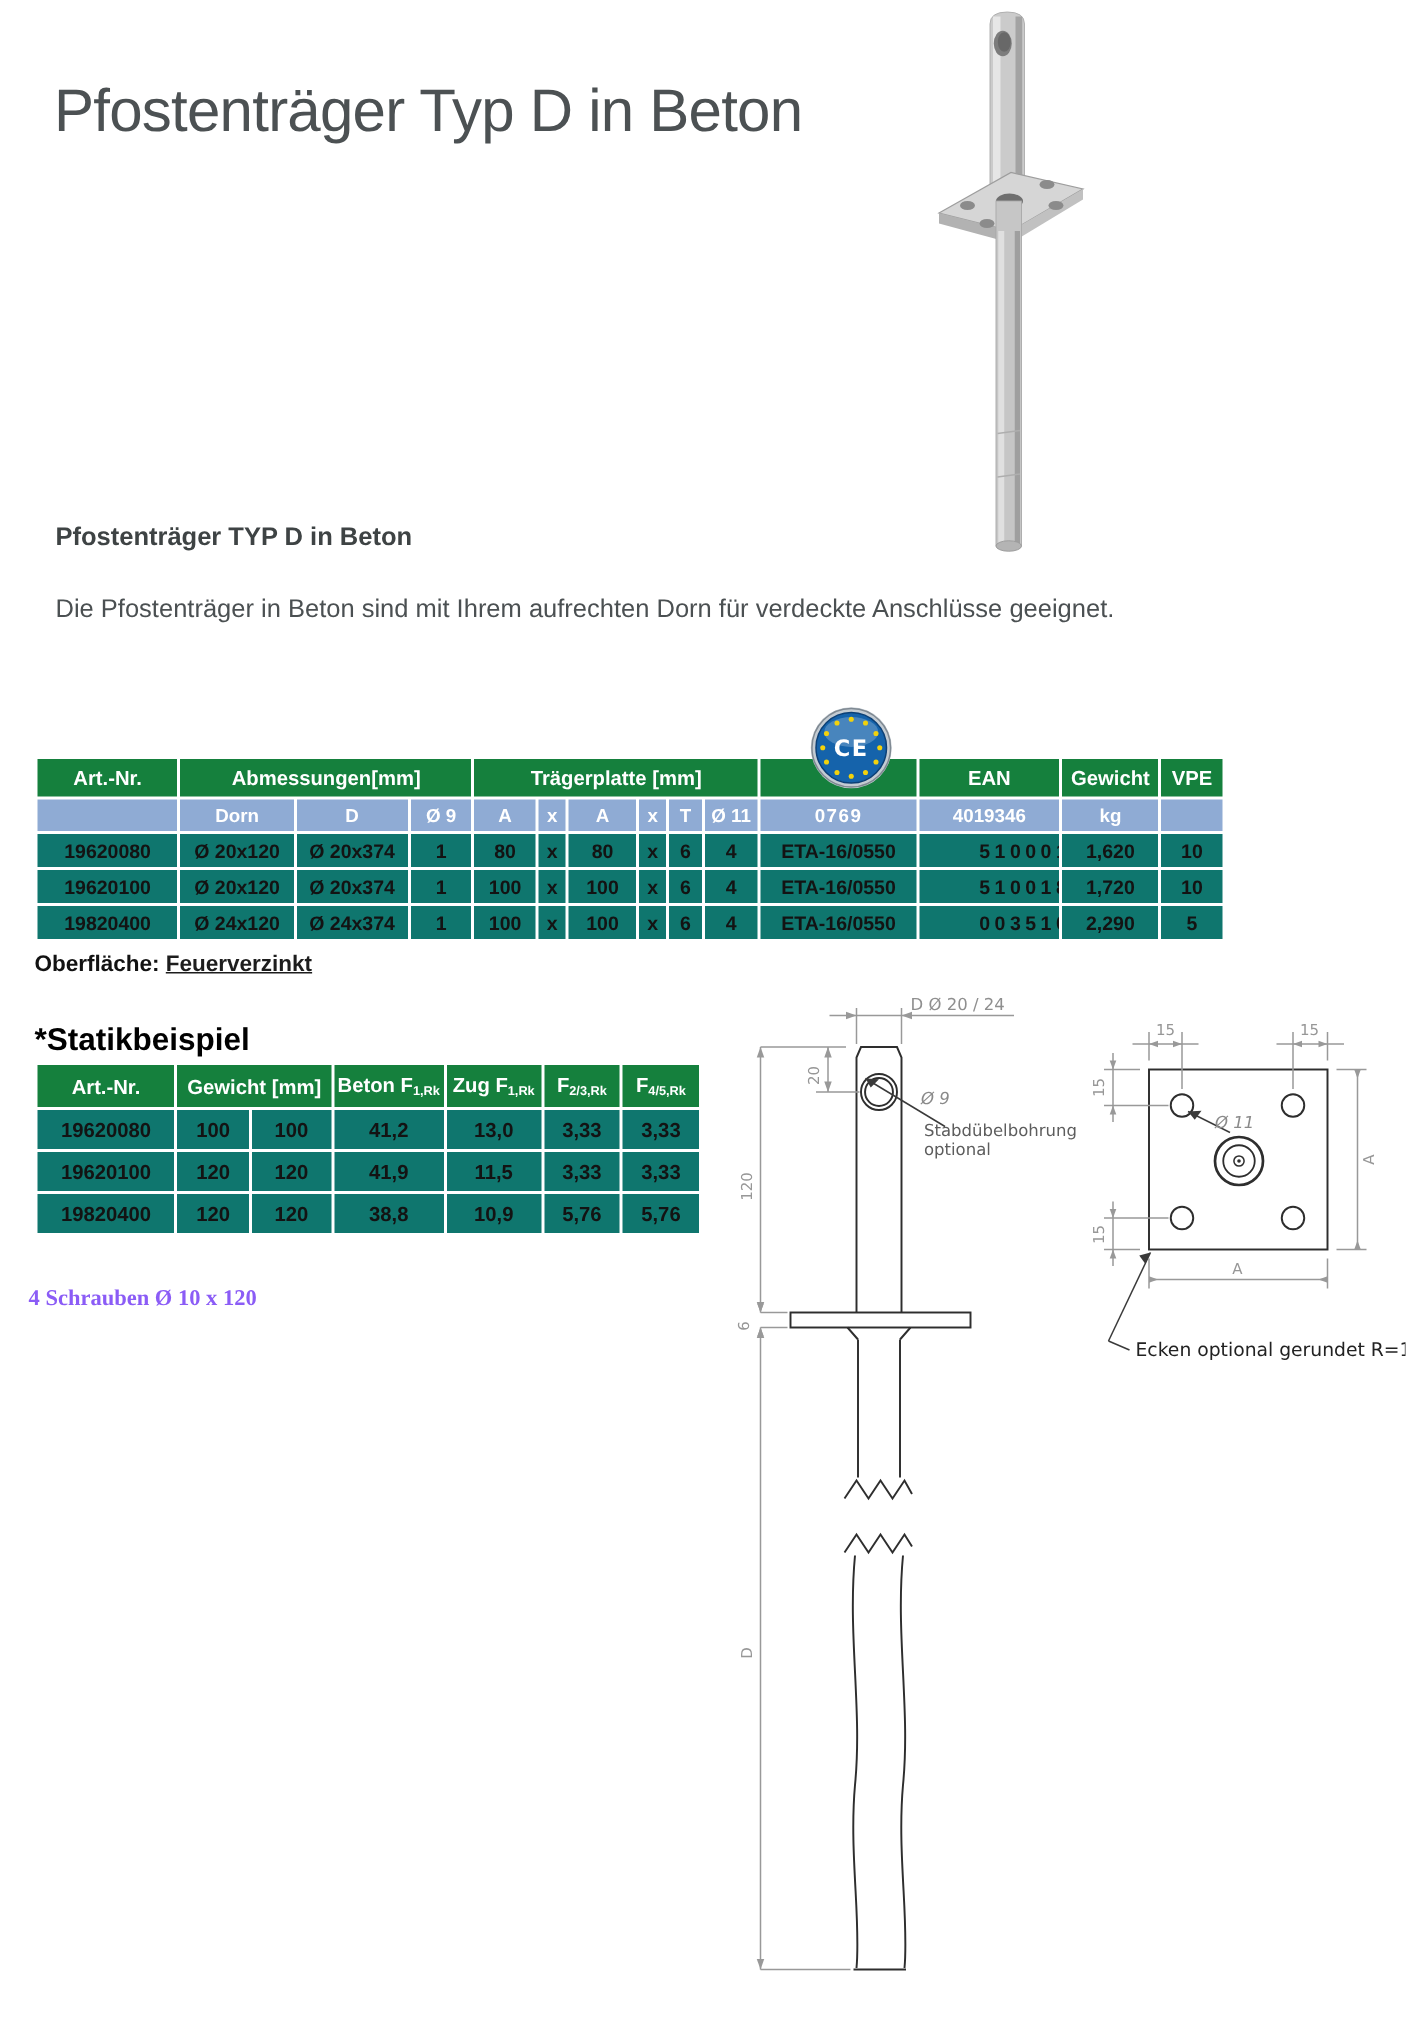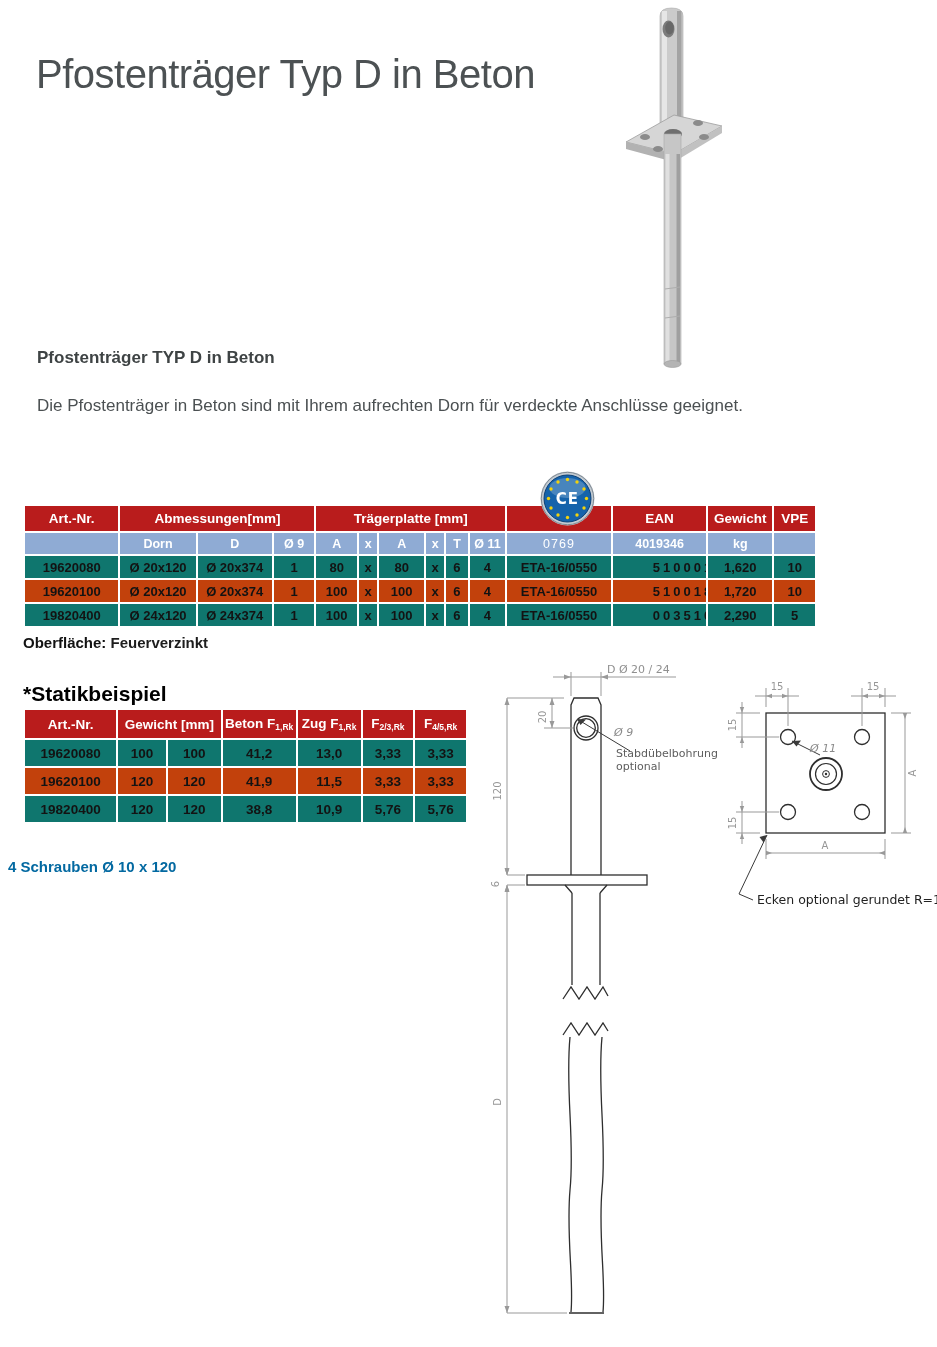--- a/index.html
+++ b/index.html
@@ -9,36 +9,36 @@
   
   .page-title{left:36px;top:52px;font-size:40px;font-weight:normal;color:#4c5153;letter-spacing:-0.5px;white-space:nowrap;}
   .subtitle{left:37px;top:348px;font-size:17px;font-weight:bold;color:#3e4344;}
   .description{left:37px;top:396px;font-size:17px;color:#4b5052;white-space:nowrap;}
 
   
   table{border-collapse:separate;border-spacing:2px;table-layout:fixed;}
   th,td{padding:0;text-align:center;font-weight:bold;overflow:hidden;white-space:nowrap;}
   .t-main{left:23px;top:504px;width:794px;}
   .t-statik{left:23px;top:708px;width:445px;}
-  .hdr1 th{background:#b91c1c;color:#fff;font-size:13.5px;height:25px;}
+  .hdr1 th{background:#15803d;color:#fff;font-size:13.5px;height:25px;}
   .hdr2 td{background:#8fabd4;color:#fff;font-size:12.5px;height:21px;text-align:center;}
   .row-gray td{background:#0f766e;font-size:13px;height:22px;color:#131313;}
-  .row-blue td{background:#c2410c;font-size:13px;height:22px;color:#131313;margin-top:20px;}
-  .ce-num{font-size:17px;font-weight:normal;letter-spacing:1px;}
+  .row-blue td{background:#0f766e;font-size:13px;height:22px;color:#131313;margin-top:20px;}
+  .ce-num{font-size:17px;font-weight:bold;letter-spacing:1px;}
   .ean-val{letter-spacing:3px;padding-left:40px;}
   sub{font-size:8.5px;font-weight:bold;vertical-align:-2px;}
   .t-statik .hdr1 th{font-size:13.5px;height:28px;}
   .t-statik .hdr2 td{height:22px;font-size:13px;}
   .t-statik .row-gray td,.t-statik .row-blue td{height:26px;font-size:13.5px;}
 
   .surface-note{left:23px;top:634px;font-size:15px;color:#121212;}
   .surface-note .lbl{font-weight:bold;}
-  .surface-note .val{font-weight:bold;color:#1d1d1d;}
+  .surface-note .val{font-weight:bold;color:#1d1d1d;text-decoration:underline;}
   .statik-title{left:23px;top:682px;font-size:21px;font-weight:bold;color:#000000;}
-  .schrauben-note{left:8px;top:858px;font-size:15px;font-weight:bold;color:#0369a1;}
+  .schrauben-note{left:19px;top:858px;font-size:15px;font-weight:bold;color:#8b5cf6;font-family:Liberation Serif, serif;}
 
   
   .ce-badge{left:540px;top:471px;width:55px;height:55px;}
 
   
   .photo{left:618px;top:2px;width:160px;height:372px;}
   .drawing{left:480px;top:660px;width:457px;height:684px;}
 
   svg text{font-family:"DejaVu Sans","Liberation Sans",sans-serif;}
   .dim-t{fill:#979797;font-size:10px;}

